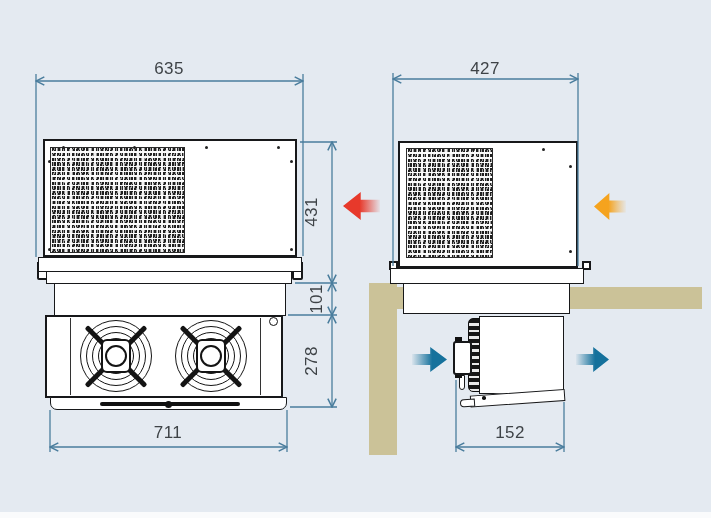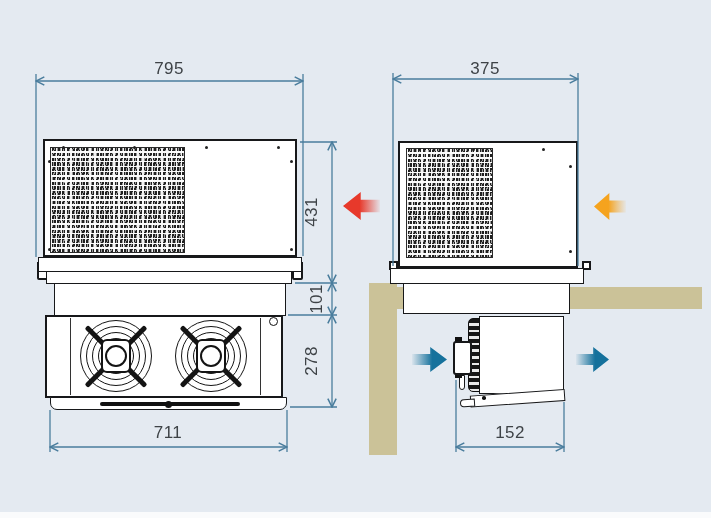--- a/index.html
+++ b/index.html
@@ -153,22 +153,22 @@
       <line x1="36" y1="81" x2="303" y2="81" marker-start="url(#ah)" marker-end="url(#ah)"></line>
       <line x1="393" y1="79" x2="578" y2="79" marker-start="url(#ah)" marker-end="url(#ah)"></line>
       <line x1="332" y1="142" x2="332" y2="283" marker-start="url(#ah)" marker-end="url(#ah)"></line>
       <line x1="332" y1="283" x2="332" y2="315" marker-start="url(#ah)" marker-end="url(#ah)"></line>
       <line x1="332" y1="315" x2="332" y2="407" marker-start="url(#ah)" marker-end="url(#ah)"></line>
       <line x1="50" y1="447" x2="287" y2="447" marker-start="url(#ah)" marker-end="url(#ah)"></line>
       <line x1="456" y1="447" x2="564" y2="447" marker-start="url(#ah)" marker-end="url(#ah)"></line>
     </g>
   </svg>
 
-  <div class="dim" style="left:129px;top:60px;width:80px;">795</div>
-  <div class="dim" style="left:445px;top:60px;width:80px;">375</div>
+  <div class="dim" style="left:129px;top:60px;width:80px;">635</div>
+  <div class="dim" style="left:445px;top:60px;width:80px;">427</div>
   <div class="dim vdim" style="left:282px;top:203px;width:60px;">431</div>
   <div class="dim vdim" style="left:287px;top:290px;width:60px;">101</div>
   <div class="dim vdim" style="left:282px;top:352px;width:60px;">278</div>
   <div class="dim" style="left:128px;top:424px;width:80px;">711</div>
   <div class="dim" style="left:470px;top:424px;width:80px;">152</div>
 
   <div class="arrow arrow-left red" style="left:343px;top:192px;width:37px;height:28px;"></div>
   <div class="arrow arrow-left orange" style="left:594px;top:193px;width:32px;height:27px;"></div>
   <div class="arrow arrow-right blue" style="left:412px;top:347px;width:35px;height:25px;"></div>
   <div class="arrow arrow-right blue" style="left:576px;top:347px;width:33px;height:25px;"></div>

